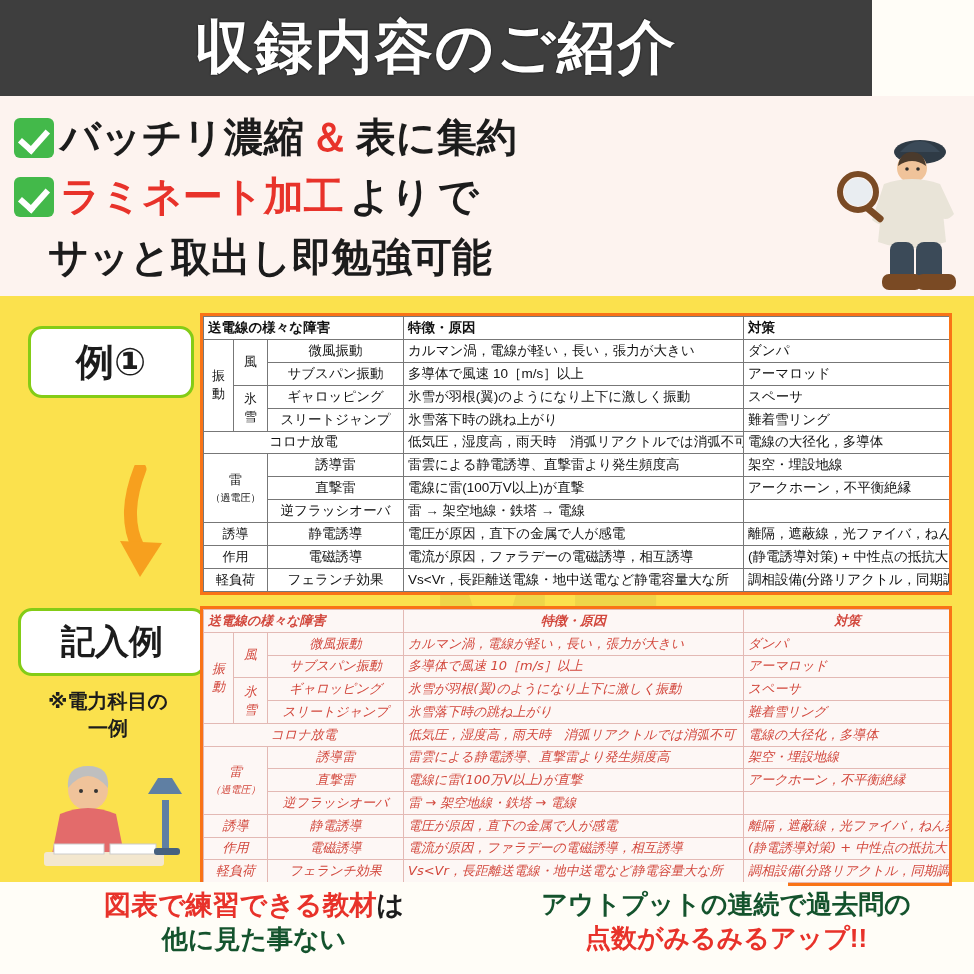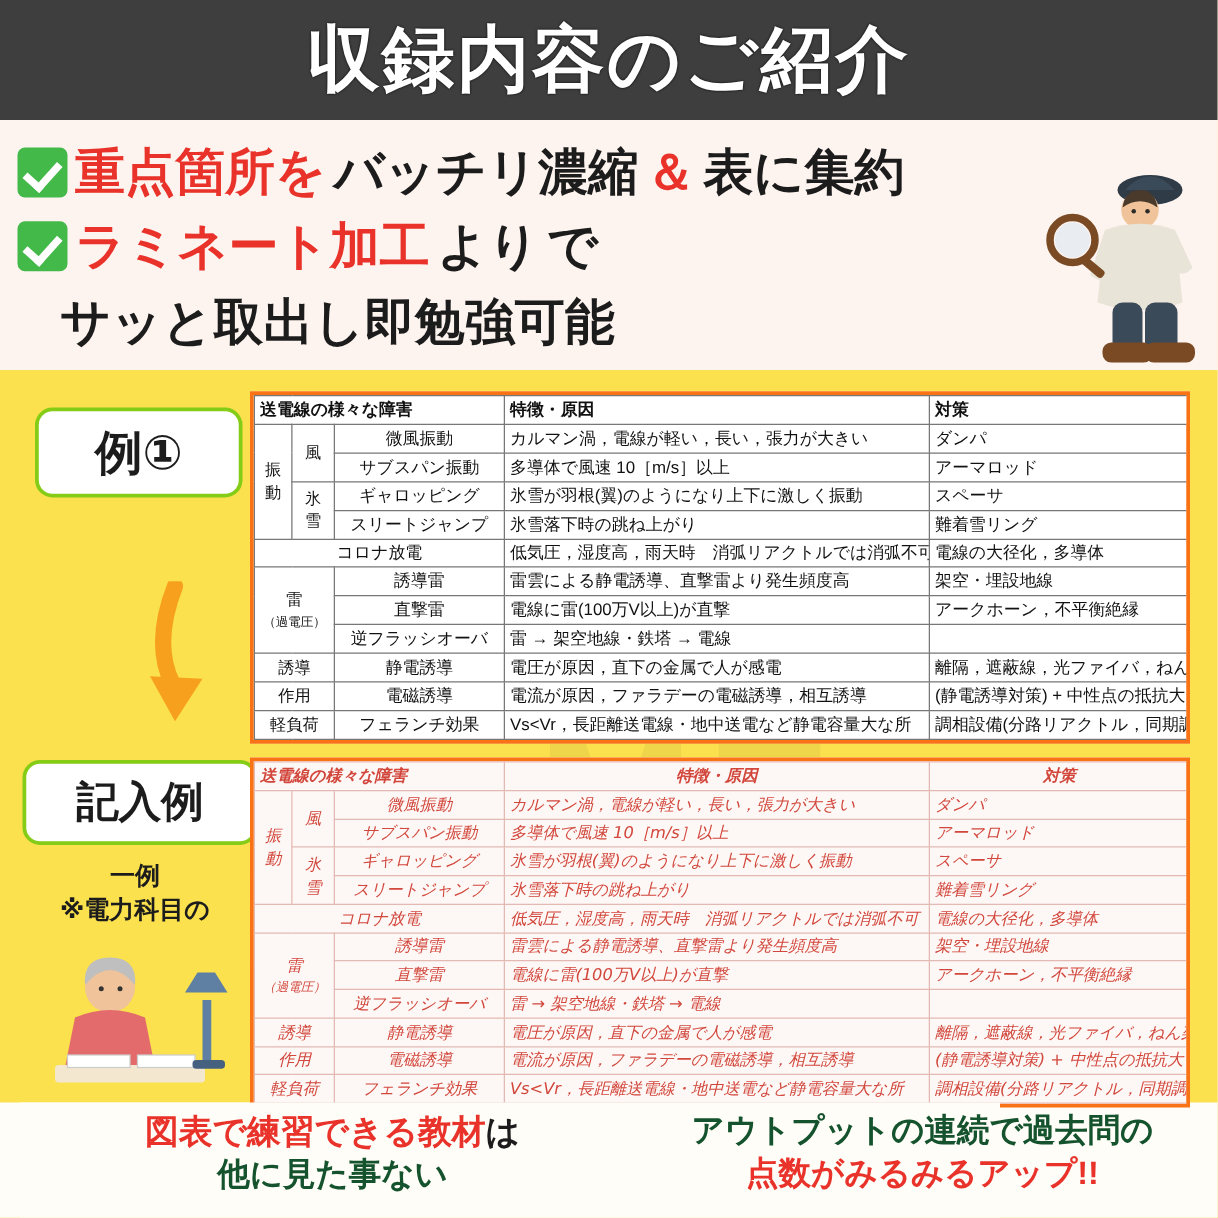--- a/index.html
+++ b/index.html
@@ -7,21 +7,21 @@
     width:974px;height:974px;
     background:#fdf8ef;
     font-family:"Liberation Sans","DejaVu Sans",sans-serif;
     overflow:hidden;
     position:relative;
   }
   .page{width:974px;height:974px;position:relative;background:#fffdf7;}
 
   
   .header{
-    position:absolute;left:0;top:0;width:974px;height:96px;
+    position:absolute;left:0;top:0;width:872px;height:96px;
     background:#3e3e3e;
     display:flex;align-items:center;justify-content:center;
   }
   .header-title{
     color:#ffffff;font-size:58px;font-weight:bold;letter-spacing:2px;
     font-family:"DejaVu Sans","Liberation Sans",sans-serif;
     text-shadow:0 0 2px #000;
   }
 
   
@@ -99,21 +99,21 @@
     font-family:"DejaVu Sans","Liberation Sans",sans-serif;
     white-space:nowrap;overflow:hidden;
     font-style:italic;
   }
   #table2 .hdr{font-weight:bold;}
   #table2 .grp{text-align:center;}
   #table2 .c2{text-align:center;}
 
   
   .footer{
-    position:absolute;left:16px;top:882px;width:784px;height:92px;background:#fffdf7;
+    position:absolute;left:4px;top:882px;width:784px;height:92px;background:#fffdf7;
   }
   .foot-col{position:absolute;top:6px;text-align:center;width:420px;}
   #foot-left{left:40px;}
   #foot-right{left:512px;}
   .foot-l1{font-size:27px;font-weight:bold;color:#e8322a;line-height:1.3;}
   .foot-l1 .blk{color:#1c1c1c;}
   .foot-l2{font-size:26px;font-weight:bold;color:#14532d;line-height:1.3;}
   .foot-l2.red{color:#e8322a;}
 
   .watermark{
@@ -126,21 +126,20 @@
 
 <div class="page">
 
   <div class="header">
     <div class="header-title">収録内容のご紹介</div>
   </div>
 
   <div class="intro">
     <div class="intro-line">
       <span class="check"></span>
-      <span class="t-red">重点箇所を</span>
       <span class="t-black">バッチリ濃縮</span>
       <span class="t-red">＆</span>
       <span class="t-black">表に集約</span>
     </div>
     <div class="intro-line">
       <span class="check"></span>
       <span class="t-red">ラミネート加工</span>
       <span class="t-black">より</span>
       <span class="t-black">で</span>
     </div>
@@ -165,22 +164,22 @@
     <circle cx="46" cy="66" r="14" fill="#dce9f2" opacity="0.6"></circle>
     <rect x="56" y="78" width="22" height="7" rx="3" transform="rotate(40 56 78)" fill="#7a4a24"></rect>
   </svg>
 
   <div class="body-yellow"></div>
   <div class="watermark">ME</div>
 
   <div class="bubble" id="bubble-ex1">例①</div>
   <div class="bubble" id="bubble-ex2">記入例</div>
   <div class="note-text">
+    <div>※電力科目の</div>
     <div>一例</div>
-    <div>※電力科目の</div>
   </div>
 
   <svg class="arrow-down" viewBox="0 0 70 120">
     <path d="M30 4 q-18 46 -2 78" stroke="#f7a01e" stroke-width="13" fill="none" stroke-linecap="round"></path>
     <path d="M10 76 l20 36 l22 -34 z" fill="#f7a01e"></path>
   </svg>
 
   <svg class="granny" viewBox="0 0 170 120">
     <circle cx="52" cy="30" r="20" fill="#f0c39a"></circle>
     <path d="M32 28 q20 -24 40 0 q2 -22 -20 -22 q-22 0 -20 22z" fill="#bfbfbf"></path>

